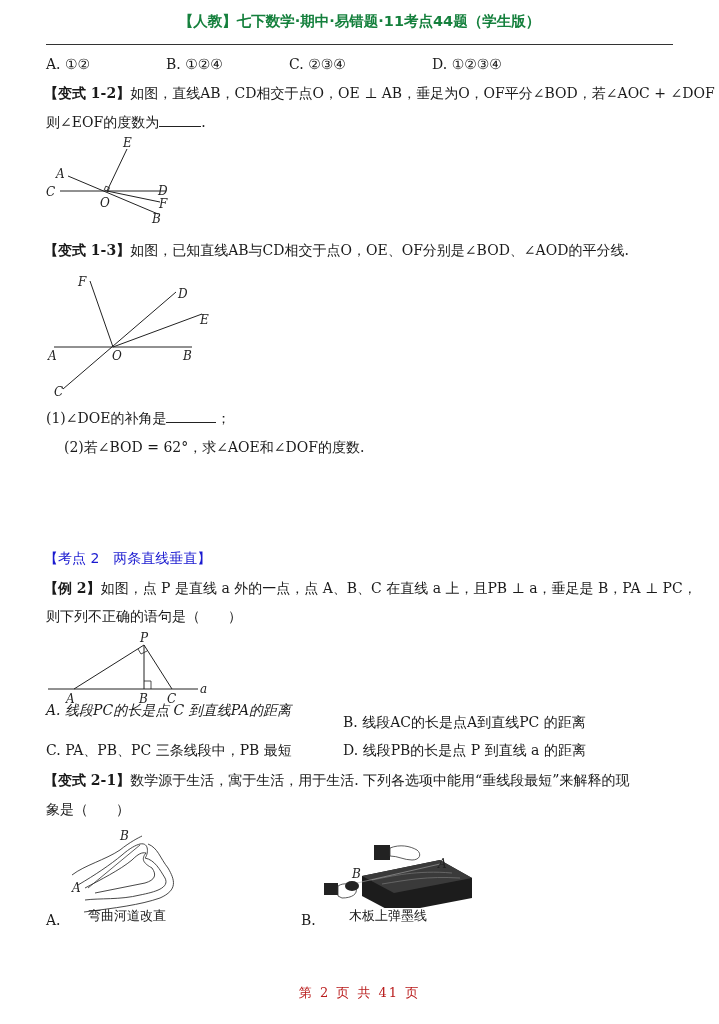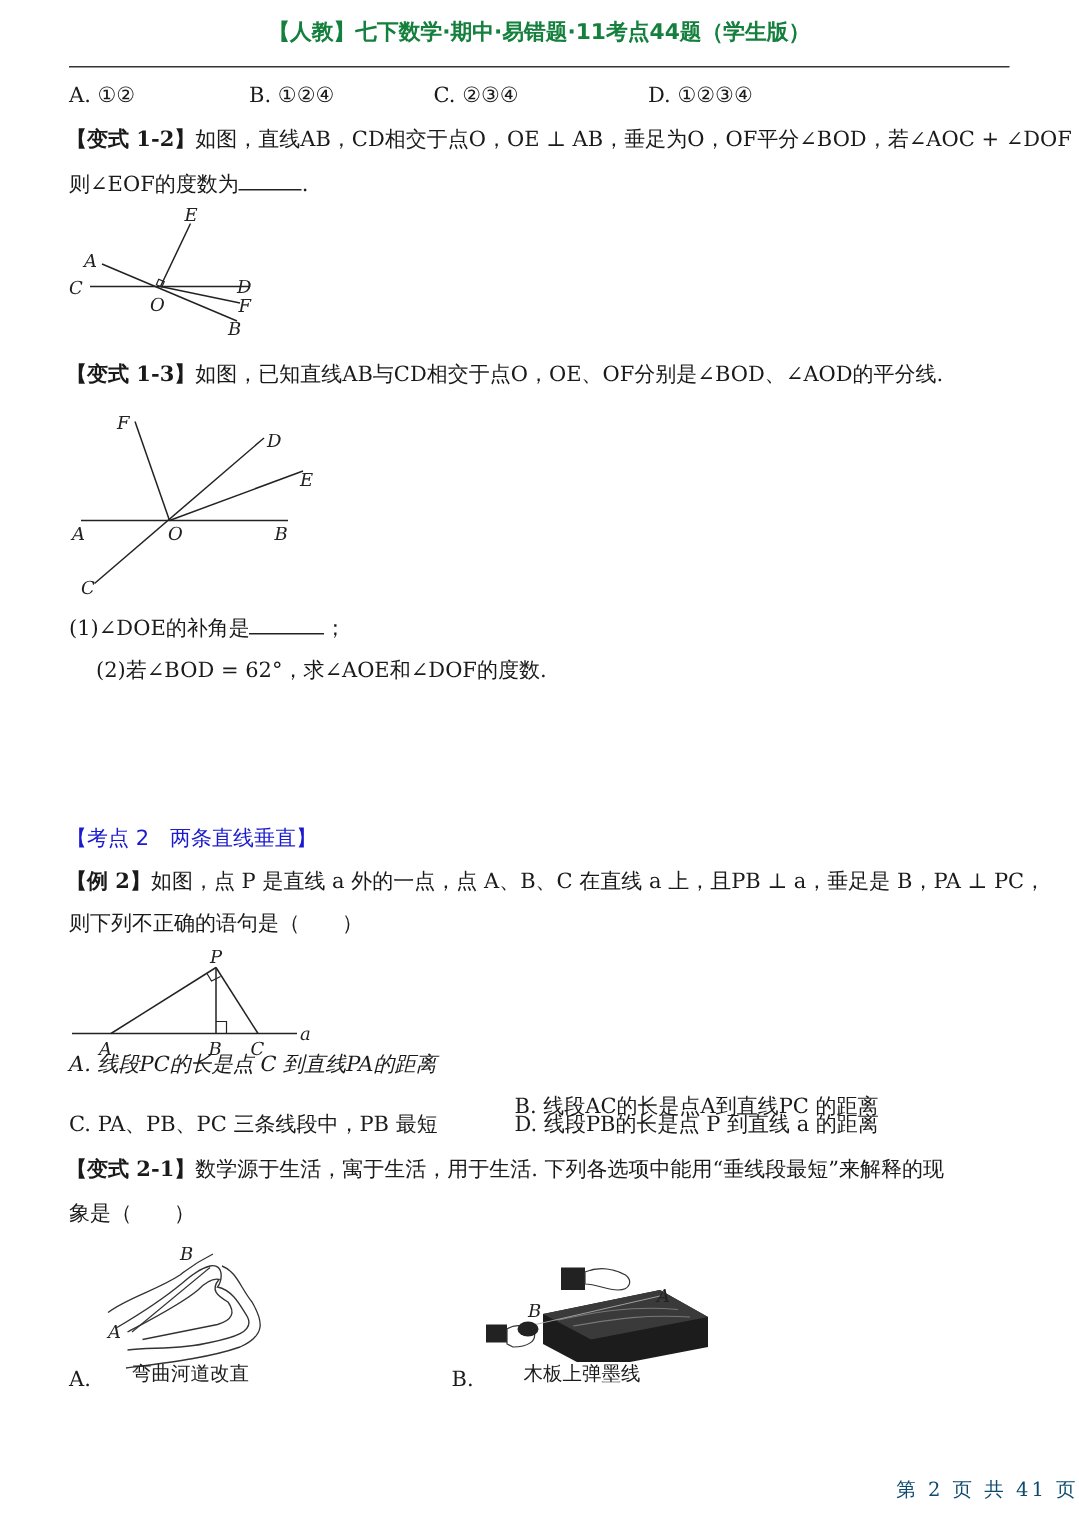--- a/index.html
+++ b/index.html
@@ -16,21 +16,21 @@
   }
   .header-rule { left: 46px; top: 44px; width: 627px; height: 1px; background: #333; }
   .line { font-size: 14px; line-height: 20px; white-space: nowrap; }
   .opt { font-size: 14px; line-height: 20px; white-space: nowrap; }
   .blue-head {
     color: #1a1ad0; font-weight: normal; font-size: 14px;
     font-family: "DejaVu Sans", "Liberation Sans", sans-serif;
   }
   .bracket { font-weight: bold; }
   .blank { display: inline-block; border-bottom: 1px solid #222; height: 14px; vertical-align: baseline; }
-  .footer { left: 0; width: 719px; top: 984px; text-align: right; font-size: 13px; letter-spacing: 2px; color: #0c4a6e; }
+  .footer { left: 0; width: 719px; top: 984px; text-align: center; font-size: 13px; letter-spacing: 2px; color: #b91c1c; }
   svg text { font-family: "DejaVu Serif", "Liberation Serif", serif; font-style: italic; font-size: 12px; fill: #222; }
   .cap { font-size: 13px; text-align: right; }
 </style>
 </head>
 <body>
 
 <div class="abs header-title">【人教】七下数学·期中·易错题·11考点44题（学生版）</div>
 <div class="abs header-rule"></div>
 
 <div class="abs opt" style="left:46px; top:54px;">
@@ -113,21 +113,21 @@
   <text x="26" y="73">A</text>
   <text x="99" y="73">B</text>
   <text x="127" y="73">C</text>
   <text x="160" y="63">a</text>
 </svg>
 
 <div class="abs opt" style="left:46px; top:700px;font-style:italic;">
   <span>A.</span>
   <span>线段PC的长是点 C 到直线PA的距离</span>
 </div>
-<div class="abs opt" style="left:343px; top:712px;margin-top:16px;">
+<div class="abs opt" style="left:343px; top:712px;">
   <span>B.</span>
   <span>线段AC的长是点A到直线PC 的距离</span>
 </div>
 <div class="abs opt" style="left:46px; top:740px;">
   <span>C.</span>
   <span>PA、PB、PC 三条线段中，PB 最短</span>
 </div>
 <div class="abs opt" style="left:343px; top:740px;">
   <span>D.</span>
   <span>线段PB的长是点 P 到直线 a 的距离</span>

